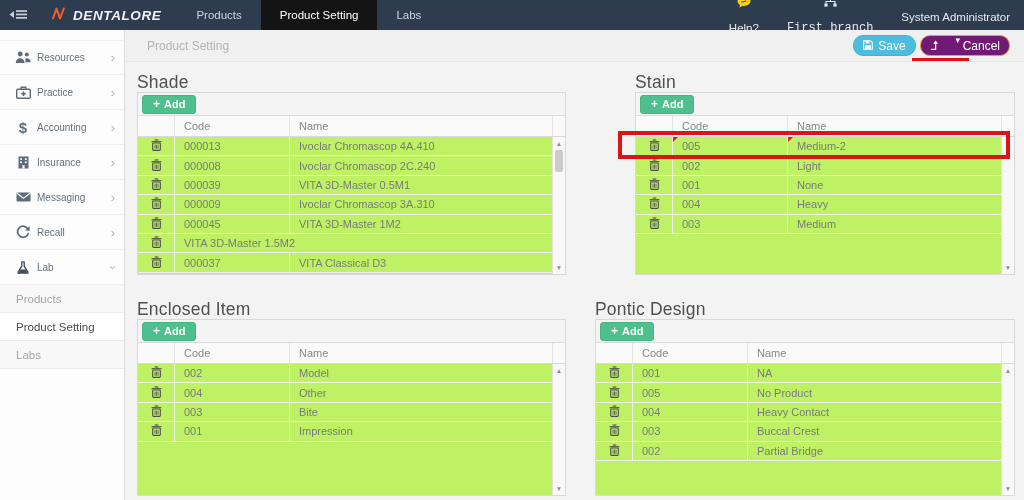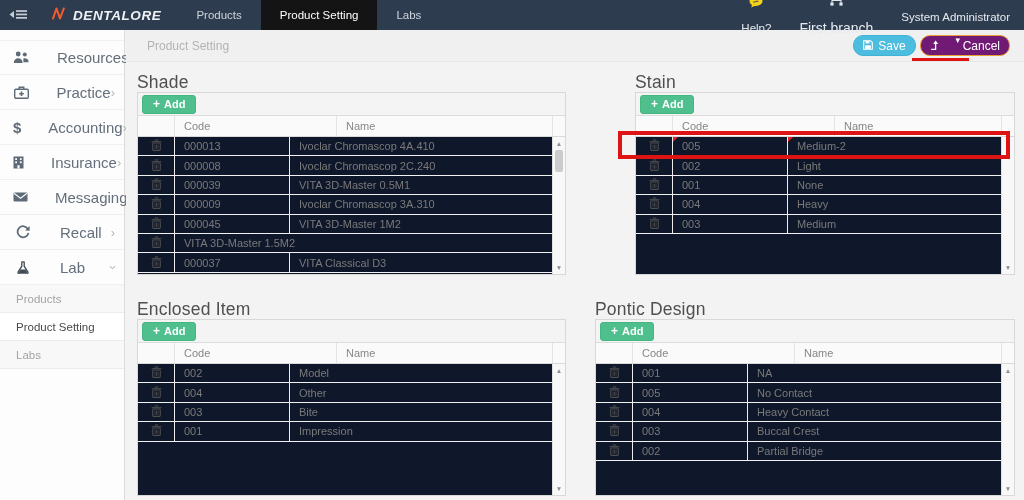--- a/index.html
+++ b/index.html
@@ -19,35 +19,35 @@
     z-index: 5; font-size: 11.5px;
   }
   .nav-left { display: flex; align-items: stretch; }
   .collapse-btn { display: flex; align-items: center; padding: 0 9px 0 9px; cursor: pointer; }
   .brand { display: flex; align-items: center; gap: 7px; padding: 0 16px 0 14px; color: #eef1f4; font-weight: bold; font-size: 13.5px; letter-spacing: .6px; font-style: italic; }
   .top-nav { display: flex; align-items: stretch; }
   .top-nav-item { display: flex; align-items: center; padding: 0 19px; color: #ccd4dc; cursor: pointer; text-decoration: none; }
   .top-nav-item.active { background: #141414; color: #fff; }
   .nav-right { display: flex; align-items: center; gap: 28px; padding-right: 14px; color: #e6eaef; }
   .nav-chip { display: flex; align-items: center; gap: 12px; cursor: pointer; flex-direction: column; }
-  .branch-label { font-family: Liberation Sans, sans-serif; font-size: 14px; }
+  .branch-label { font-family: Liberation Mono, monospace; font-size: 12px; }
   .user-caret { font-size: 9px; color: #fff; margin-left: 4px; }
 
   
   .sidebar {
     position: absolute; top: 30px; left: 0; width: 125px; bottom: 0;
     background: #fdfdfd; border-right: 1px solid #dcdcdc; padding-top: 10px;
   }
   .side-item {
     height: 35px; display: flex; align-items: center; padding: 0 9px 0 13px;
     border-bottom: 1px solid #f0f0f0; cursor: pointer; background: #fdfdfd;
   }
   .side-item:first-child { border-top: 1px solid #f0f0f0; }
   .side-icon { width: 20px; display: flex; justify-content: center; align-items: center; }
-  .side-label { flex: 1; margin-left: 27px; font-size: 15px; color: #646f7b; }
+  .side-label { flex: 1; margin-left: 4px; font-size: 10px; color: #646f7b; }
   .side-chev { font-size: 13px; color: #b7b7b7; line-height: 1; }
   .side-chev.open { transform: rotate(90deg); }
   .side-subitem {
     height: 28px; display: flex; align-items: center; padding: 0 10px 0 16px;
     font-size: 11.5px; color: #a3a3a3; background: #f8f8f8;
     border-bottom: 1px solid #ececec; cursor: pointer;
   }
   .side-subitem.active { background: #ffffff; color: #4a4a4a; }
 
   
@@ -79,24 +79,24 @@
 
   .toolbar { height: 23px; background: #f4f4f4; border-bottom: 1px solid #dcdcdc; display: flex; align-items: center; padding: 0 3px; }
   .btn-add { display: inline-flex; align-items: center; gap: 4px; background: #4fc08d; border: 1px solid #45b682;
              color: #fff; font-size: 11px; font-weight: bold; height: 19px; padding: 0 10px; border-radius: 3px; margin-left: 1px; cursor: pointer; }
   .btn-add .plus { font-size: 12px; line-height: 1; }
 
   .grid-head { height: 21px; background: #fafafa; border-bottom: 1px solid #d9d9d9; display: flex; align-items: stretch; font-size: 11px; color: #878787; }
   .grid-head > div { display: flex; align-items: center; }
   .c-del  { width: 36px; }
   .c-code { width: 115px; border-left: 1px solid #e4e4e4; padding-left: 9px; }
-  .c-name { flex: 1; border-left: 1px solid #e4e4e4; padding-left: 9px; margin-left: 47px; }
+  .c-name { flex: 1; border-left: 1px solid #e4e4e4; padding-left: 9px; }
   .c-sb   { width: 13px; border-left: 1px solid #e4e4e4; }
 
-  .grid-body { position: relative; overflow: hidden; background: #0f172a; }
+  .grid-body { position: relative; overflow: hidden; background: #bef264; }
   .panel.short .grid-body { height: 137px; }
   .panel.tall  .grid-body { height: 131px; }
 
   .row { display: flex; height: 19.4px; align-items: stretch; border-bottom: 1px solid #f2f2f2; font-size: 11px; color: #7a7a7a; }
   .cell-del { width: 36px; display: flex; align-items: center; justify-content: center; }
   .trash-btn { display: flex; align-items: center; cursor: pointer; }
   .cell { display: flex; align-items: center; position: relative; }
   .cell-code { width: 115px; border-left: 1px solid #ededed; padding-left: 9px; }
   .cell-name { flex: 1; border-left: 1px solid #ededed; padding-left: 9px; margin-right: 13px; }
   .cell.dirty::before { content: ""; position: absolute; left: 0; top: 0;
@@ -598,21 +598,21 @@
               <span class="trash-btn">
                 <span><svg width="11" height="12" viewBox="0 0 11 12">
                     <path d="M3.7 1h3.6" stroke="#4d4d4d" stroke-width="1.1" fill="none"></path>
                     <path d="M0.6 2.7h9.8" stroke="#4d4d4d" stroke-width="1.1" fill="none"></path>
                     <rect x="1.7" y="4" width="7.6" height="7.4" rx="0.8" fill="none" stroke="#4d4d4d" stroke-width="1.1"></rect>
                     <path d="M4 5.6v4.2M5.5 5.6v4.2M7 5.6v4.2" stroke="#4d4d4d" stroke-width="0.8" fill="none"></path>
                   </svg></span>
               </span>
             </div>
             <div class="cell cell-code">005</div>
-            <div class="cell cell-name">No Contact</div>
+            <div class="cell cell-name">No Product</div>
           </div>
           <div class="row">
             <div class="cell-del">
               <span class="trash-btn">
                 <span><svg width="11" height="12" viewBox="0 0 11 12">
                     <path d="M3.7 1h3.6" stroke="#4d4d4d" stroke-width="1.1" fill="none"></path>
                     <path d="M0.6 2.7h9.8" stroke="#4d4d4d" stroke-width="1.1" fill="none"></path>
                     <rect x="1.7" y="4" width="7.6" height="7.4" rx="0.8" fill="none" stroke="#4d4d4d" stroke-width="1.1"></rect>
                     <path d="M4 5.6v4.2M5.5 5.6v4.2M7 5.6v4.2" stroke="#4d4d4d" stroke-width="0.8" fill="none"></path>
                   </svg></span>

